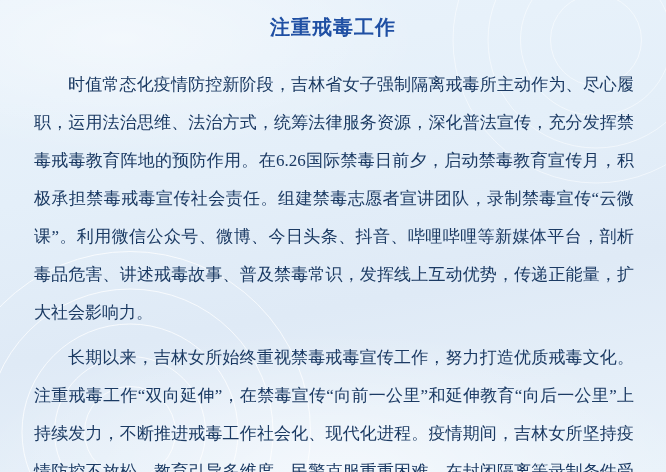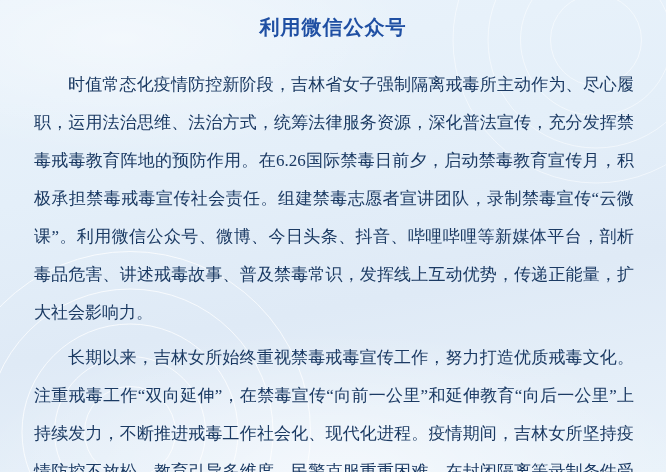--- a/index.html
+++ b/index.html
@@ -108,20 +108,20 @@
     <span class="r5"></span>
   </div>
 
   <div class="ripples2">
     <span class="r1"></span>
     <span class="r2"></span>
     <span class="r3"></span>
     <span class="r4"></span>
   </div>
 
-  <div class="title">利用微信公众号</div>
+  <div class="title">注重戒毒工作</div>
 
   <div class="body-text">
     <p class="para">时值常态化疫情防控新阶段，吉林省女子强制隔离戒毒所主动作为、尽心履职，运用法治思维、法治方式，统筹法律服务资源，深化普法宣传，充分发挥禁毒戒毒教育阵地的预防作用。在6.26国际禁毒日前夕，启动禁毒教育宣传月，积极承担禁毒戒毒宣传社会责任。组建禁毒志愿者宣讲团队，录制禁毒宣传“云微课”。利用微信公众号、微博、今日头条、抖音、哔哩哔哩等新媒体平台，剖析毒品危害、讲述戒毒故事、普及禁毒常识，发挥线上互动优势，传递正能量，扩大社会影响力。</p>
     <p class="para">长期以来，吉林女所始终重视禁毒戒毒宣传工作，努力打造优质戒毒文化。注重戒毒工作“双向延伸”，在禁毒宣传“向前一公里”和延伸教育“向后一公里”上持续发力，不断推进戒毒工作社会化、现代化进程。疫情期间，吉林女所坚持疫情防控不放松，教育引导多维度，民警克服重重困难，在封闭隔离等录制条件受限的情况下，千方百计寻找对策，不断丰富“云微课”内容，推出吉林女所“云上微宣”，扩展了教学视频库的课程体系，实现了线上、线下“云课堂”双驱模式，形成全方位、多角度、高频率、广覆盖的宣传教育态势。</p>
   </div>
 
 </div>
 
 </body></html>

